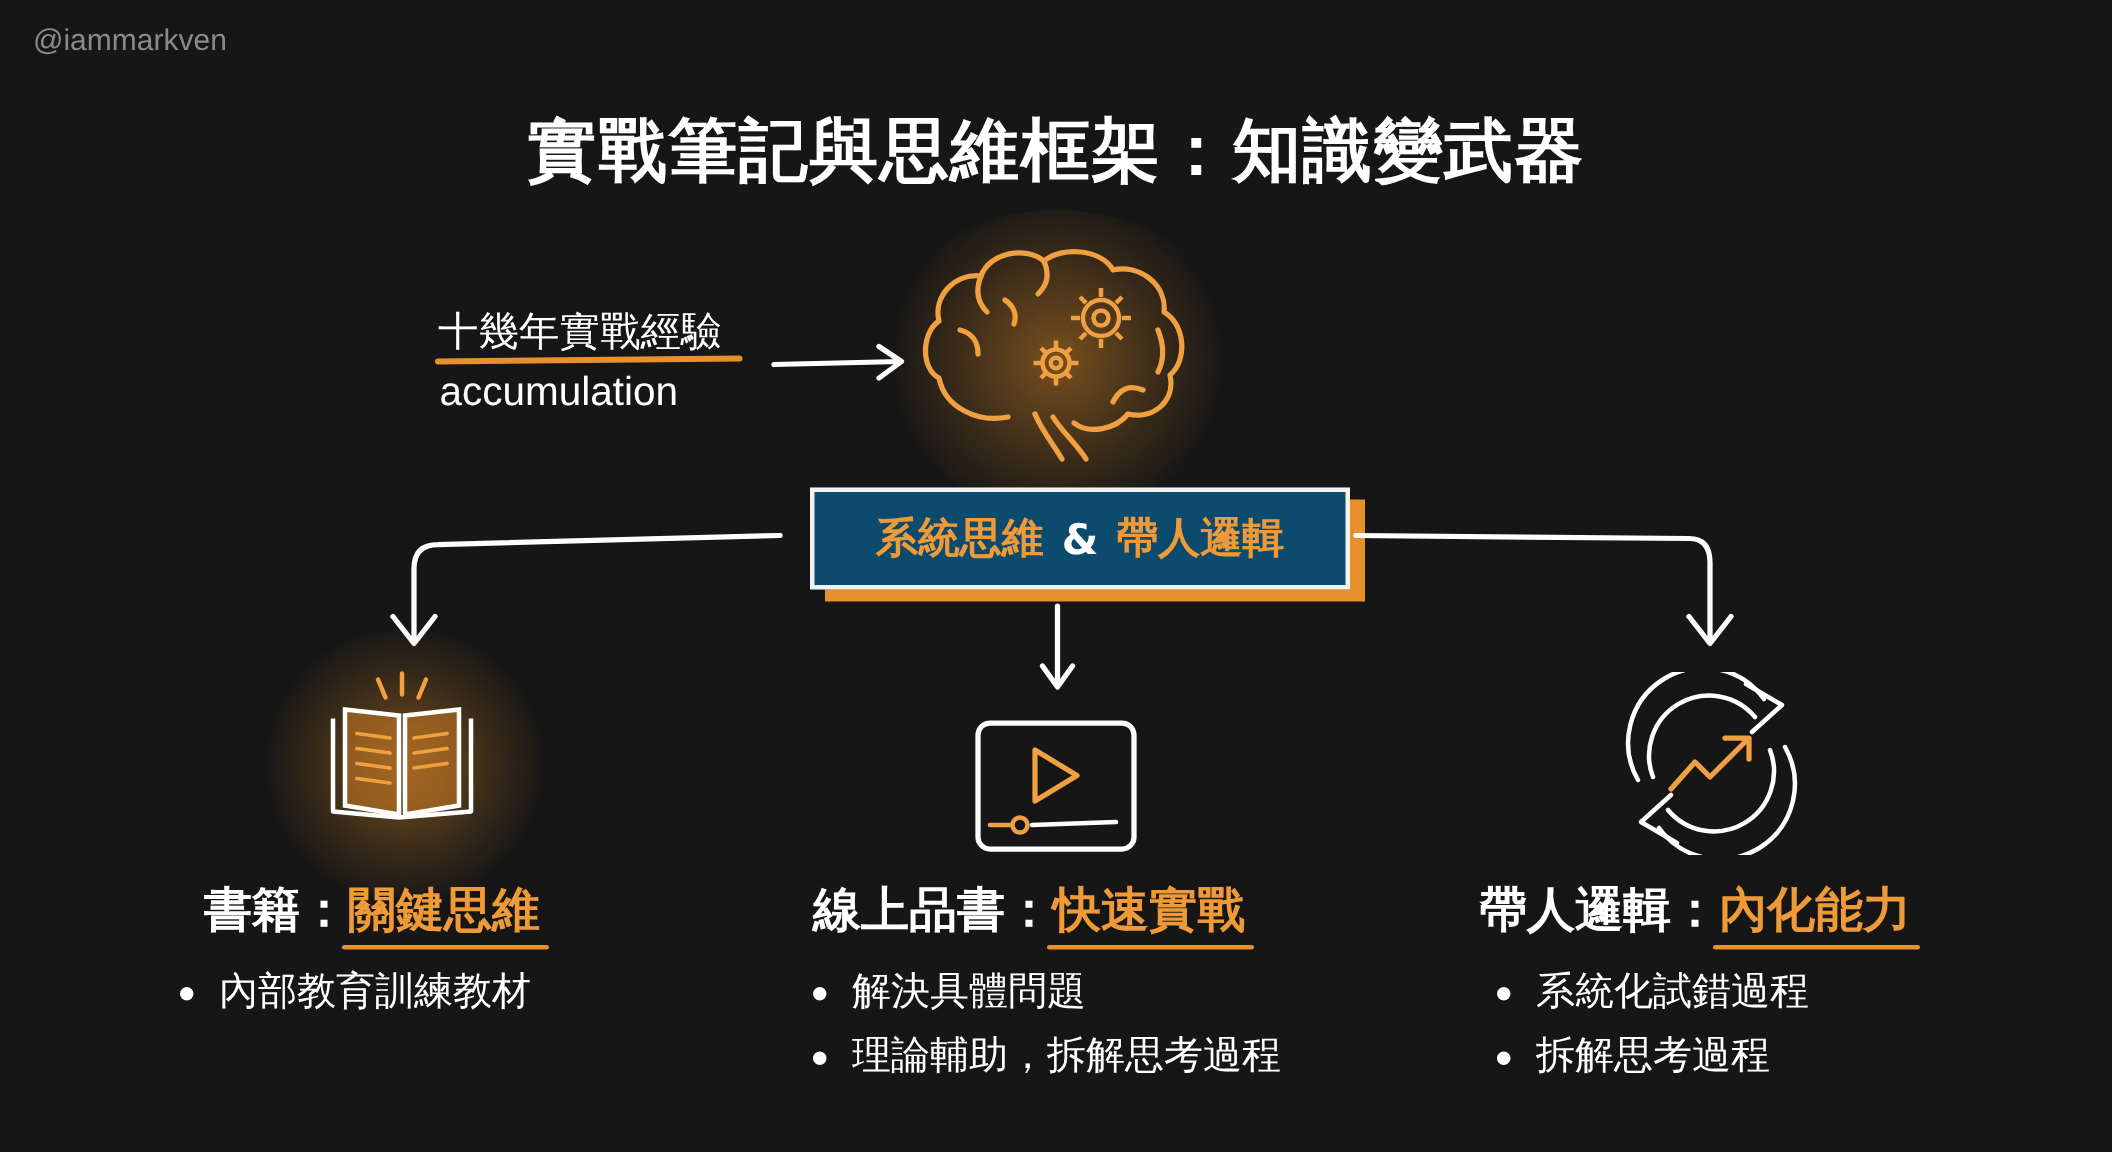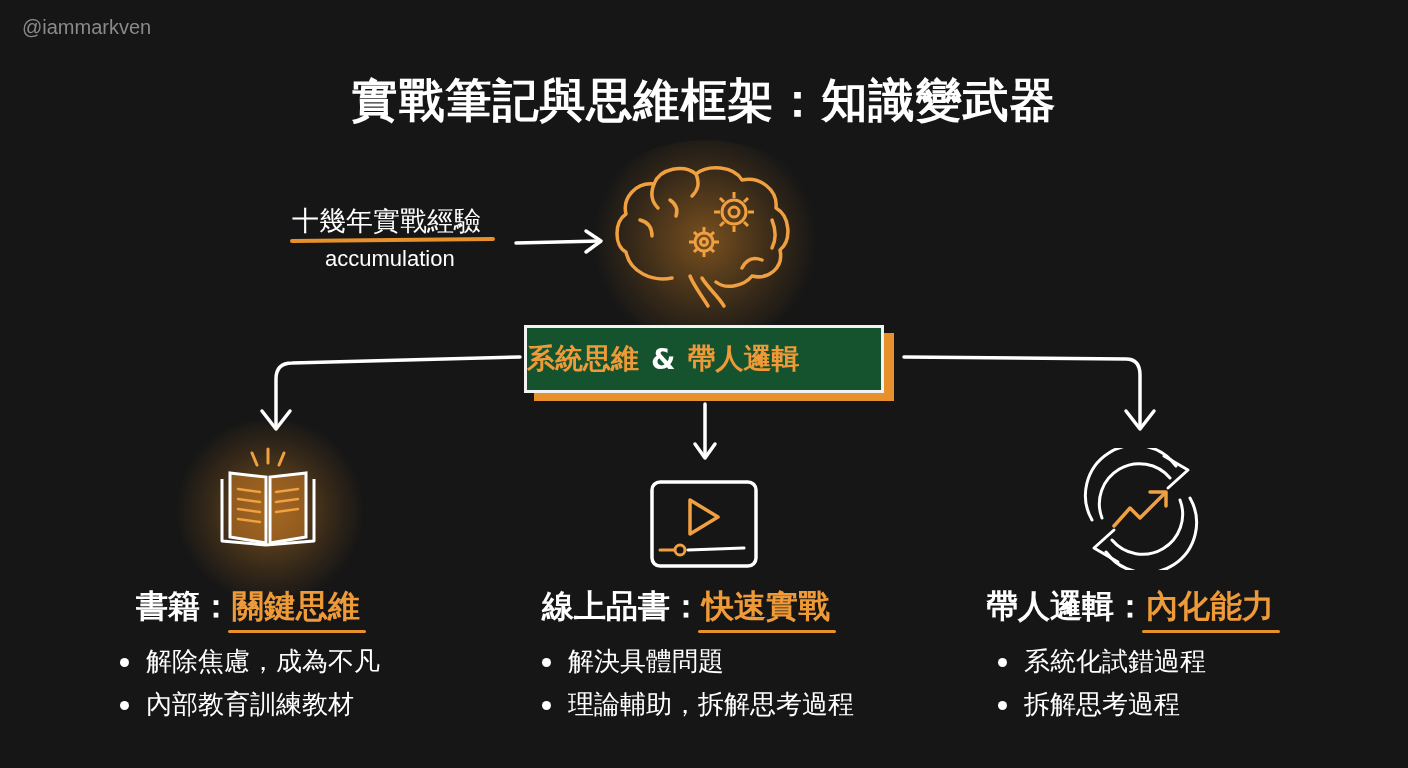--- a/index.html
+++ b/index.html
@@ -3,24 +3,24 @@
 <meta charset="utf-8">
 <style>
   html,body{margin:0;padding:0;}
   body{width:1408px;height:768px;background:#161616;position:relative;overflow:hidden;
        font-family:"DejaVu Sans","Liberation Sans",sans-serif;color:#fff;}
   .abs{position:absolute;}
   .handle{left:22px;top:16px;font-size:20px;color:#8a8a8a;font-family:"Liberation Sans",sans-serif;}
   .title{left:0;width:1408px;top:70px;text-align:center;font-size:46px;font-weight:bold;color:#fff;letter-spacing:1px;}
   .glow{border-radius:50%;background:radial-gradient(circle, rgba(240,150,40,0.45) 0%, rgba(240,150,40,0.15) 45%, rgba(0,0,0,0) 70%);}
   .src-zh{left:292px;top:203px;font-size:27px;color:#fff;}
-  .src-en{left:293px;top:246px;font-size:22px;color:#fff;font-family:"Liberation Sans",sans-serif;margin-left:32px;}
+  .src-en{left:293px;top:246px;font-size:27px;color:#fff;font-family:"Liberation Sans",sans-serif;}
   .src-underline{left:290px;top:238px;width:205px;height:4px;background:#e8902c;border-radius:2px;transform:rotate(-0.6deg);}
-  .center-box{left:524px;top:325px;width:354px;height:62px;border:3px solid #f2f2f2;background:#14532d;
-       display:flex;align-items:center;justify-content:flex-start;font-size:28px;font-weight:bold;box-shadow:10px 8px 0 #e8902c;}
+  .center-box{left:540px;top:325px;width:354px;height:62px;border:3px solid #f2f2f2;background:#0c4a6e;
+       display:flex;align-items:center;justify-content:center;font-size:28px;font-weight:bold;box-shadow:10px 8px 0 #e8902c;}
   .orange{color:#ef9a38;}
   .white{color:#fff;}
   .col-title{font-size:32px;font-weight:bold;color:#fff;white-space:nowrap;}
   .col-title .hl{color:#ef9a38;position:relative;}
   .col-title .hl::after{content:"";position:absolute;left:-4px;right:-6px;bottom:-8px;height:3px;background:#e8902c;border-radius:2px;}
   .bullets{font-size:26px;color:#fff;line-height:43px;list-style:none;margin:0;padding:0;}
   .bullets li{position:relative;padding-left:28px;white-space:nowrap;}
   .bullets li::before{content:"";position:absolute;left:2px;top:18px;width:9px;height:9px;border-radius:50%;background:#fff;}
 </style>
 </head>
@@ -99,21 +99,20 @@
       <path d="M30 74 L52 77"></path>
     <path d="M68 47 L90 44"></path>
       <path d="M68 57 L90 54"></path>
       <path d="M68 67 L90 64"></path>
   </g>
 </svg>
 <div class="abs col-title" style="left:136px;top:585px">
   <span>書籍：</span><span class="hl">關鍵思維</span>
 </div>
 <ul class="abs bullets" style="left:118px;top:640px">
-  <li>解除焦慮，成為不凡</li>
   <li>內部教育訓練教材</li>
 </ul>
 
 <svg class="abs" style="left:648px;top:478px" width="112" height="92" viewBox="0 0 112 92">
   <rect x="4" y="4" width="104" height="84" rx="8" stroke="#fff" stroke-width="3.5" fill="none"></rect>
   <path d="M42 22 L42 56 L70 39 Z" stroke="#f0a040" stroke-width="3.5" fill="none" stroke-linejoin="round"></path>
   <path d="M12 72 L26 72" stroke="#f0a040" stroke-width="3" stroke-linecap="round"></path>
   <circle cx="32" cy="72" r="5" stroke="#f0a040" stroke-width="3" fill="none"></circle>
   <path d="M40 72 L96 70" stroke="#fff" stroke-width="3" stroke-linecap="round"></path>
 </svg>

